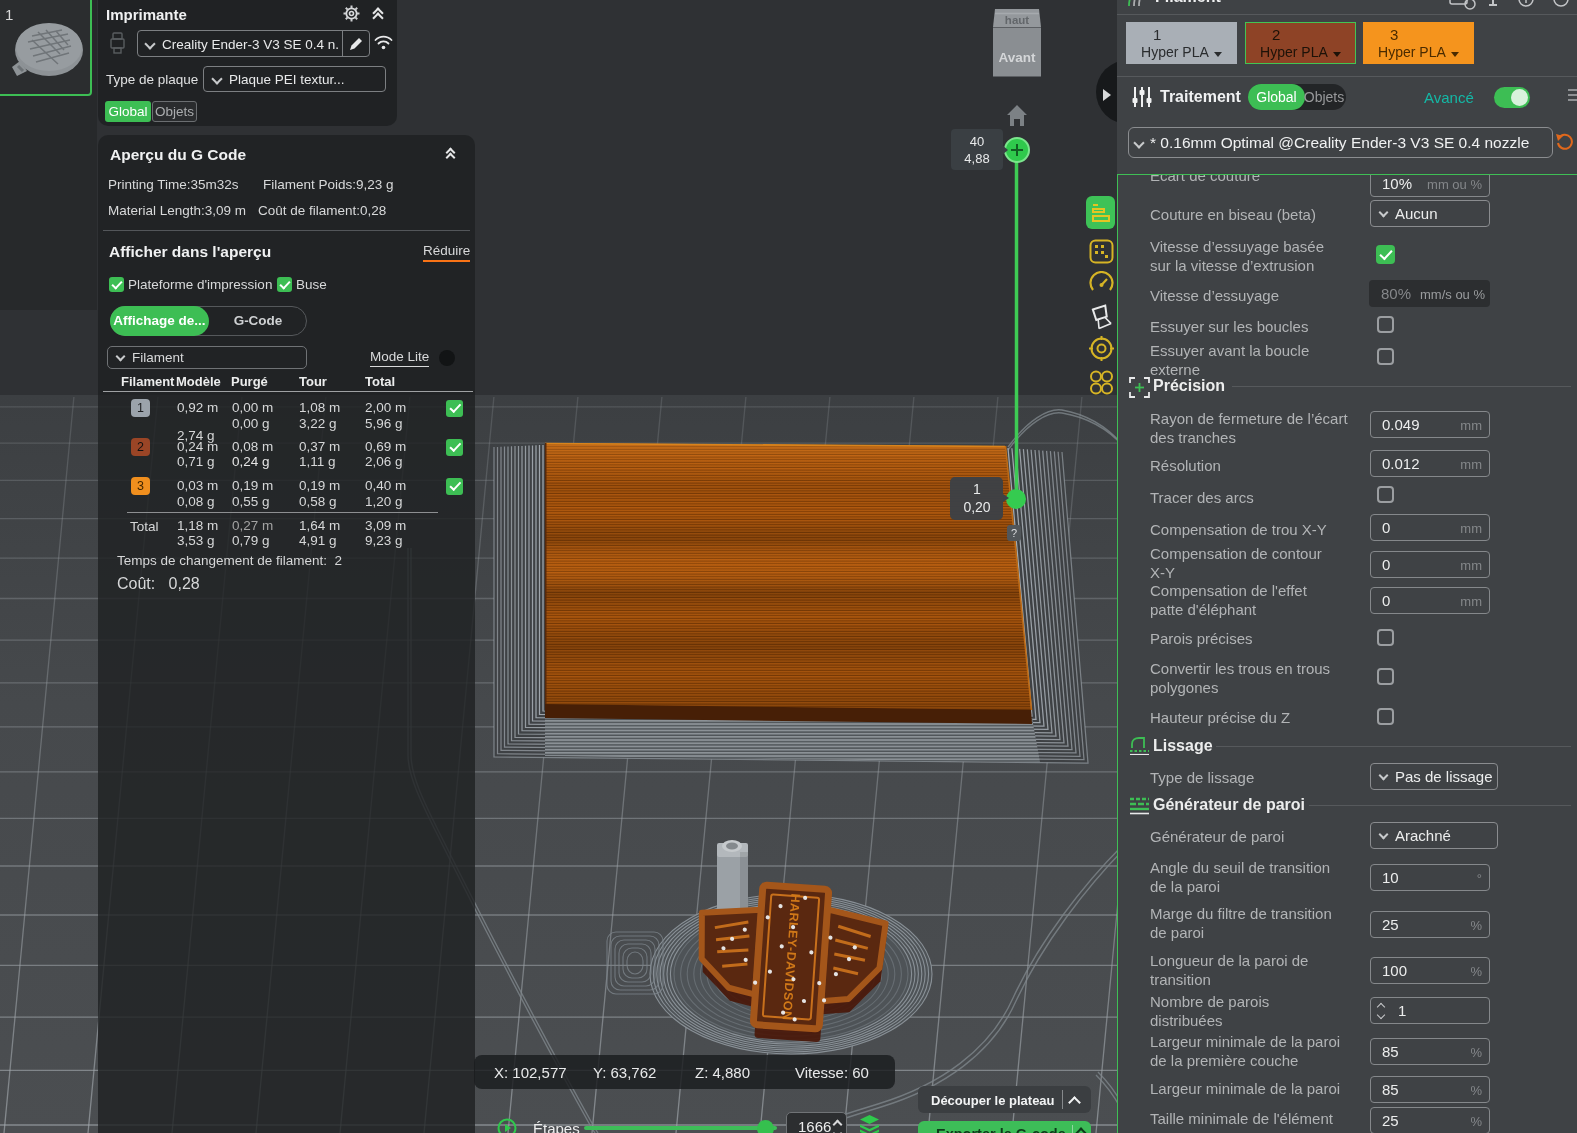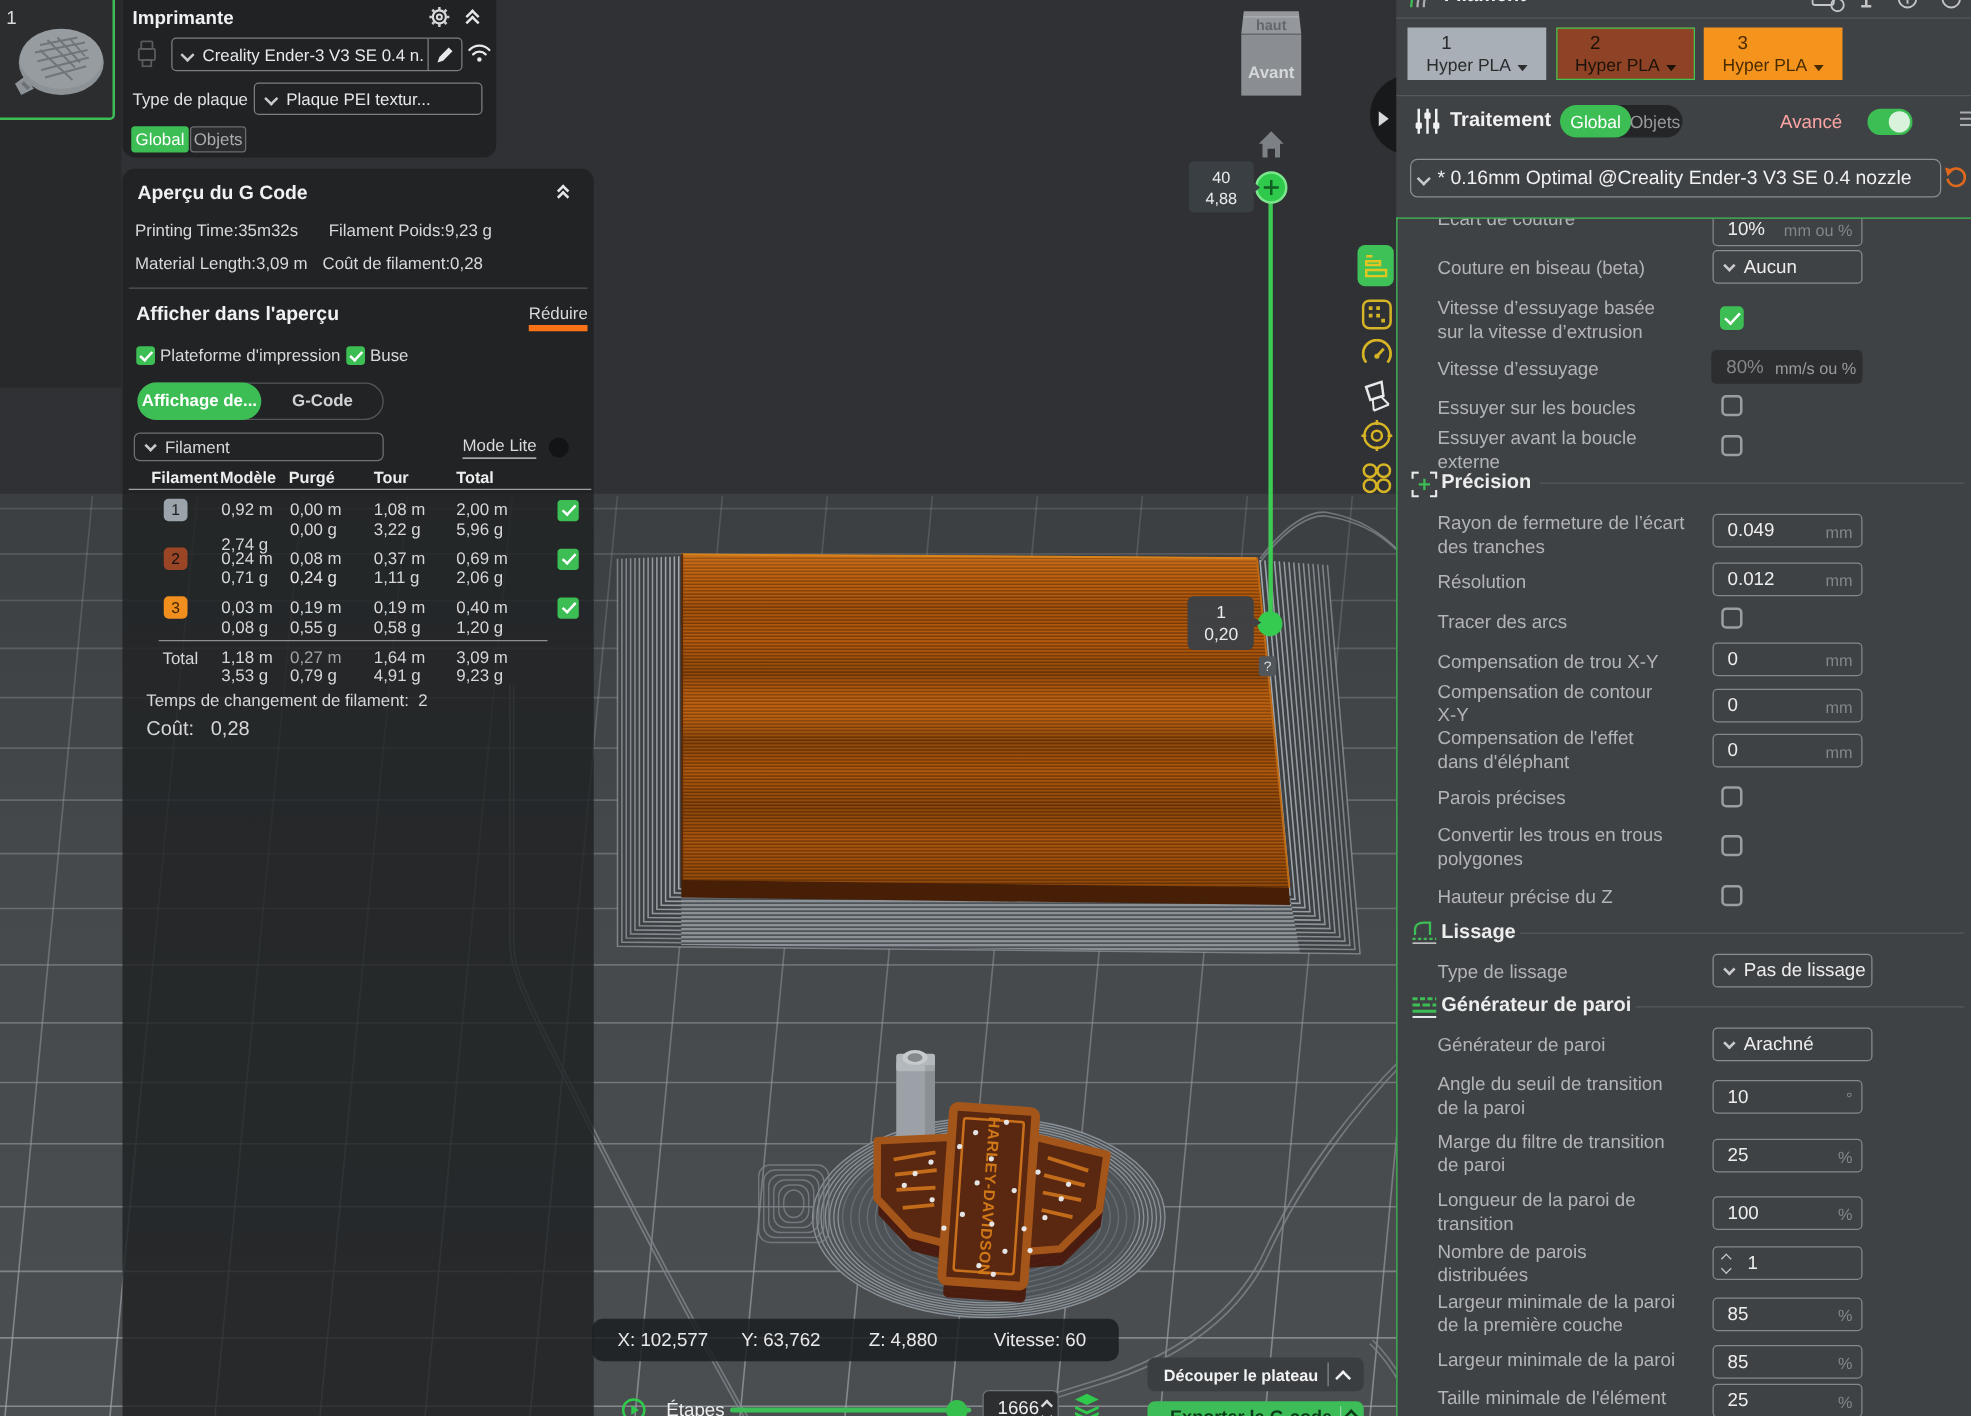--- a/index.html
+++ b/index.html
@@ -280,21 +280,21 @@
     <div class="ab" style="left:98px;top:135px;width:377px;height:998px;background:rgba(30,32,34,0.8);border-radius:10px 10px 0 0;z-index:3"></div>
     <div class="ab b" style="left:110px;top:146px;font-size:15.5px;color:#f0f1f2;z-index:5">Aperçu du G Code</div>
     <div class="chevup" style="left:447px;top:149px;width:7px;height:7px;border-width:2px;z-index:5"></div>
     <div class="chevup" style="left:447px;top:154px;width:7px;height:7px;border-width:2px;z-index:5"></div>
     <div class="ab" style="left:108px;top:177px;font-size:13.5px;color:#d8d9da;z-index:5">Printing Time:35m32s</div>
     <div class="ab" style="left:263px;top:177px;font-size:13.5px;color:#d8d9da;z-index:5">Filament Poids:9,23 g</div>
     <div class="ab" style="left:108px;top:203px;font-size:13.5px;color:#d8d9da;z-index:5">Material Length:3,09 m</div>
     <div class="ab" style="left:258px;top:203px;font-size:13.5px;color:#d8d9da;z-index:5">Coût de filament:0,28</div>
     <div class="hline" style="left:103px;top:230px;width:367px;background:#53565a;z-index:5"></div>
     <div class="ab b" style="left:109px;top:243px;font-size:15.5px;color:#f0f1f2;z-index:5">Afficher dans l'aperçu</div>
-    <div class="ab" style="left:423px;top:243px;font-size:13.5px;color:#d8d9da;border-bottom:5px solid #f97316;padding-bottom:2px;z-index:5">Réduire</div>
+    <div class="ab" style="left:423px;top:243px;font-size:13.5px;color:#d8d9da;border-bottom:2px solid #f97316;padding-bottom:2px;z-index:5">Réduire</div>
     <div class="cbg" style="left:109px;top:277px;width:15px;height:15px;z-index:5"></div>
     <div class="ab" style="left:128px;top:277px;font-size:13.5px;color:#d8d9da;z-index:5">Plateforme d'impression</div>
     <div class="cbg" style="left:277px;top:277px;width:15px;height:15px;z-index:5"></div>
     <div class="ab" style="left:296px;top:277px;font-size:13.5px;color:#d8d9da;z-index:5">Buse</div>
     <div class="ab" style="left:110px;top:306px;width:197px;height:30px;border:1px solid #55585b;border-radius:15px;z-index:5"></div>
     <div class="ab b" style="left:110px;top:306px;width:99px;height:30px;background:#3dbe54;border-radius:15px;font-size:13.5px;color:#fff;text-align:center;line-height:30px;z-index:5">Affichage de...</div>
     <div class="ab b" style="left:209px;top:306px;width:98px;height:30px;font-size:13.5px;color:#cfd1d3;text-align:center;line-height:30px;z-index:5">G-Code</div>
     <div class="ab" style="left:107px;top:346px;width:200px;height:23px;border:1px solid #6f7275;border-radius:5px;z-index:5"></div>
     <div class="chev" style="left:117px;top:353px;width:7px;height:7px;z-index:5"></div>
     <div class="ab" style="left:132px;top:350px;font-size:13.5px;color:#d8d9da;z-index:5">Filament</div>
@@ -418,21 +418,21 @@
       <g fill="#f0f1f2">
         <rect x="1.5" y="12" width="5" height="5" rx="1"></rect>
         <rect x="8.5" y="4" width="5" height="5" rx="1"></rect>
         <rect x="15.5" y="12" width="5" height="5" rx="1"></rect>
       </g>
     </svg>
     <div class="ab b" style="left:1160px;top:88px;font-size:16px;color:#f0f1f2;z-index:6">Traitement</div>
     <div class="ab" style="left:1248px;top:84px;width:98px;height:26px;background:#232527;border-radius:13px;z-index:6"></div>
     <div class="ab" style="left:1248px;top:84px;width:57px;height:26px;background:#3dbe54;border-radius:13px;font-size:14px;color:#fff;text-align:center;line-height:26px;z-index:6">Global</div>
     <div class="ab" style="left:1301px;top:84px;width:46px;height:26px;font-size:14px;color:#98999b;text-align:center;line-height:26px;z-index:6">Objets</div>
-    <div class="ab" style="left:1424px;top:89px;font-size:15px;color:#fca5a5;z-index:6">Avancé</div>
+    <div class="ab" style="left:1424px;top:89px;font-size:15px;color:#14b8a6;z-index:6">Avancé</div>
     <div class="ab" style="left:1494px;top:87px;width:36px;height:21px;background:#3dbe54;border-radius:11px;z-index:6"></div>
     <div class="ab" style="left:1511px;top:89px;width:17px;height:17px;background:#d9f2dc;border-radius:50%;z-index:6"></div>
     <svg class="ab" style="left:1567px;top:88px;z-index:6" width="10" height="18" viewBox="0 0 10 18">
       <path d="M 1,2 L 10,2 M 1,7 L 10,7 M 1,12 L 10,12" stroke="#aaacae" stroke-width="1.6"></path>
     </svg>
     <div class="ab" style="left:1128px;top:127px;width:425px;height:31px;border:1px solid #8b8d90;border-radius:6px;z-index:6"></div>
     <div class="chev" style="left:1135px;top:139px;z-index:6"></div>
     <div class="ab" style="left:1150px;top:134px;font-size:15.5px;color:#f0f1f2;white-space:nowrap;z-index:6">* 0.16mm Optimal @Creality Ender-3 V3 SE 0.4 nozzle</div>
     <svg class="ab" style="left:1556px;top:133px;z-index:6" width="17" height="18" viewBox="0 0 17 18">
       <path d="M 3,5 A 7,7 0 1 1 2,10" fill="none" stroke="#e0681c" stroke-width="2"></path>
@@ -484,21 +484,21 @@
       <div class="lb" style="left:32px;top:345px">Compensation de trou X-Y</div>
       <div class="ibox" style="left:252px;top:339px;width:120px;height:27px"></div>
       <div class="val" style="left:264px;top:344px">0</div>
       <div class="unit" style="left:292px;top:346px;width:72px;text-align:right;white-space:nowrap">mm</div>
       <div class="lb" style="left:32px;top:369px">Compensation de contour</div>
       <div class="lb" style="left:32px;top:388px">X-Y</div>
       <div class="ibox" style="left:252px;top:376px;width:120px;height:27px"></div>
       <div class="val" style="left:264px;top:381px">0</div>
       <div class="unit" style="left:292px;top:383px;width:72px;text-align:right;white-space:nowrap">mm</div>
       <div class="lb" style="left:32px;top:406px">Compensation de l'effet</div>
-      <div class="lb" style="left:32px;top:425px">dans d'éléphant</div>
+      <div class="lb" style="left:32px;top:425px">patte d'éléphant</div>
       <div class="ibox" style="left:252px;top:412px;width:120px;height:27px"></div>
       <div class="val" style="left:264px;top:417px">0</div>
       <div class="unit" style="left:292px;top:419px;width:72px;text-align:right;white-space:nowrap">mm</div>
       <div class="lb" style="left:32px;top:454px">Parois précises</div>
       <div class="cbe" style="left:259px;top:454px;width:17px;height:17px"></div>
       <div class="lb" style="left:32px;top:484px">Convertir les trous en trous</div>
       <div class="lb" style="left:32px;top:503px">polygones</div>
       <div class="cbe" style="left:259px;top:493px;width:17px;height:17px"></div>
       <div class="lb" style="left:32px;top:533px">Hauteur précise du Z</div>
       <div class="cbe" style="left:259px;top:533px;width:17px;height:17px"></div>

